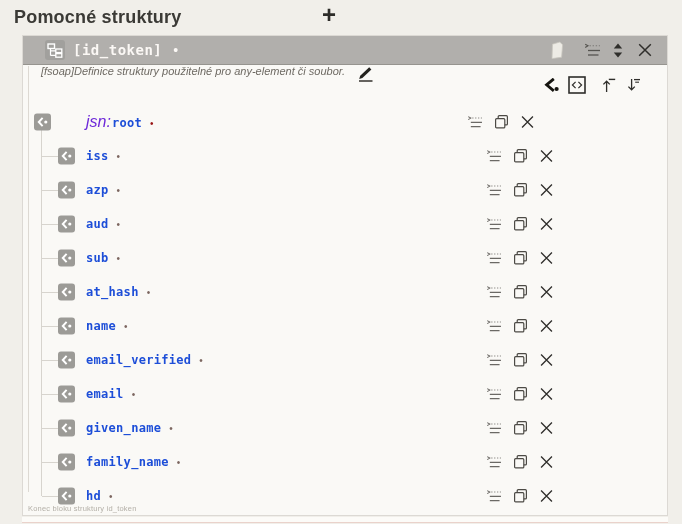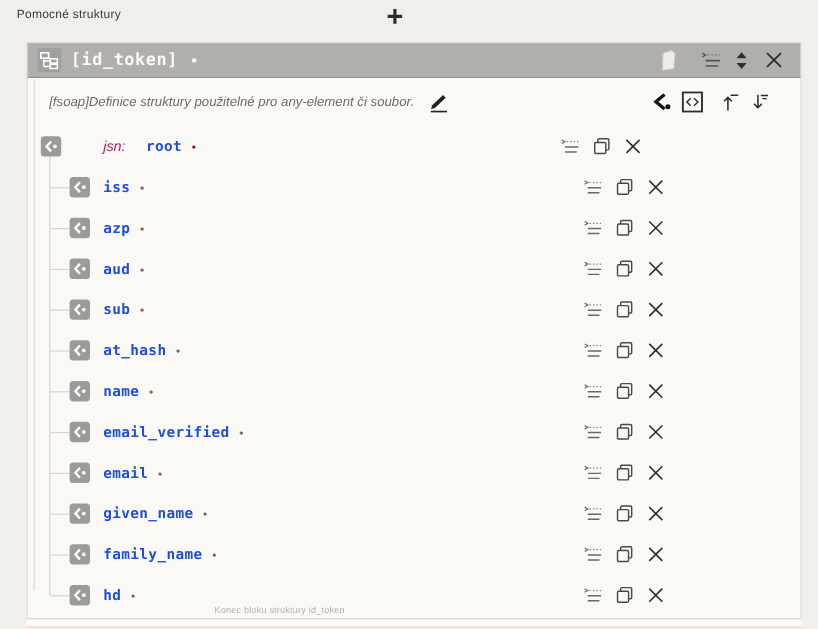--- a/index.html
+++ b/index.html
@@ -1,72 +1,72 @@
 <!DOCTYPE html>
 <html><head>
 <meta charset="utf-8">
 <style>
   *{margin:0;padding:0;box-sizing:border-box}
   html,body{background:#f1efea}
   .page{position:relative;width:682px;height:524px;background:#f1efea;
         font-family:"Liberation Sans",sans-serif;overflow:hidden}
 
   
-  .page-title{position:absolute;left:14px;top:7px;font-size:10px;font-weight:normal;
+  .page-title{position:absolute;left:14px;top:7px;font-size:18px;font-weight:bold;
               color:#3b3a36;letter-spacing:.2px}
   .add-btn{position:absolute;left:322px;top:0;font-size:24px;font-weight:bold;color:#2d2c29;
            background:none;border:none;cursor:pointer;font-family:"Liberation Sans",sans-serif;line-height:30px}
 
   
   .panel{position:absolute;left:22px;top:35px;width:646px;height:481px;background:#faf9f6;
          border:1px solid #dcd9d4}
   .panel-header{height:29px;background:#b1afac;border-bottom:1px solid #96948f;
-                display:flex;align-items:center;padding:0 14px 0 8px}
+                display:flex;align-items:center;padding:0 14px 0 22px}
   .tree-badge{width:20px;height:20px;background:#a1a09d;border-radius:3px;flex:none;
               display:flex;align-items:center;justify-content:center}
   .panel-title{margin-left:8px;font-family:"DejaVu Sans Mono",monospace;font-weight:bold;
                font-size:14px;color:#fbf8f5;letter-spacing:.5px}
   .title-dot{margin-left:11px;color:#fbf8f5;font-size:14px;line-height:1}
   .header-icons{margin-left:auto;display:flex;align-items:center}
   .icon-btn{background:none;border:none;padding:0;cursor:pointer;display:flex;
             align-items:center;justify-content:center}
   .hi-page{margin-right:19px}.hi-list{margin-right:11px}.hi-sort{margin-right:13px}
 
   
-  .desc-row{position:relative;height:40px;display:flex;align-items:center;padding-left:18px}
+  .desc-row{position:relative;height:40px;display:flex;align-items:flex-start;padding-left:18px}
   .desc-text{font-size:11px;font-style:italic;color:#6e6a63}
   .desc-edit{margin-left:11px}
   .desc-icons{position:absolute;left:521px;top:0;height:100%;display:flex;align-items:center}
   .di-back{margin-right:9px}.di-code{margin-right:16px}.di-up{margin-right:11px}
 
   
   .tree{position:relative;height:412px}
   .left-guide{position:absolute;left:5px;top:30px;width:1px;height:426px;background:#ddd9d3}
   .v-guide{position:absolute;left:18px;top:25px;width:1px;height:366px;background:#d7d4ce}
   .row{position:relative;height:34px}
   .chev-btn{position:absolute;top:50%;transform:translateY(-50%);width:17px;height:17px;
             background:#9c9b97;border:none;border-radius:3px;display:flex;align-items:center;
             justify-content:center;cursor:pointer;padding:0}
   .root-row .chev-btn{left:11px}
   .child-row .chev-btn{left:35px}
   .child-row::before{content:"";position:absolute;left:19px;top:17px;width:16px;height:1px;
                      background:#d7d4ce}
   .row-label{position:absolute;left:63px;top:50%;transform:translateY(-50%);
              display:flex;align-items:baseline;white-space:nowrap}
-  .row-prefix{font-style:italic;font-size:12px;color:#be185d;margin-right:17px}
+  .row-prefix{font-style:italic;font-size:16px;color:#6d28d9;margin-right:1px}
   .row-name{font-family:"DejaVu Sans Mono",monospace;font-weight:bold;font-size:12px;
             color:#1d4ed8;letter-spacing:.3px}
   .row-dot{margin-left:8px;font-size:10px;color:#7c6660;line-height:1}
   .root-row .row-dot{color:#991414}
   .row-icons{position:absolute;top:50%;transform:translateY(-50%);display:flex;
              align-items:center;gap:11px}
   .root-row .row-icons{left:444px}
   .child-row .row-icons{left:463px}
 
-  .tree-footer{position:absolute;left:5px;top:399px;width:410px;text-align:center;
+  .tree-footer{position:absolute;left:5px;top:399px;width:410px;
                font-size:7.5px;color:#b4b0a8;letter-spacing:.2px}
   .next-block{position:absolute;left:22px;top:517px;width:646px;height:6px;background:#fcfbf8;
               border-bottom:1px solid #ead2cb}
 </style>
 </head>
 <body>
 
 <div class="page">
 
   <span class="page-title">Pomocné struktury</span>

